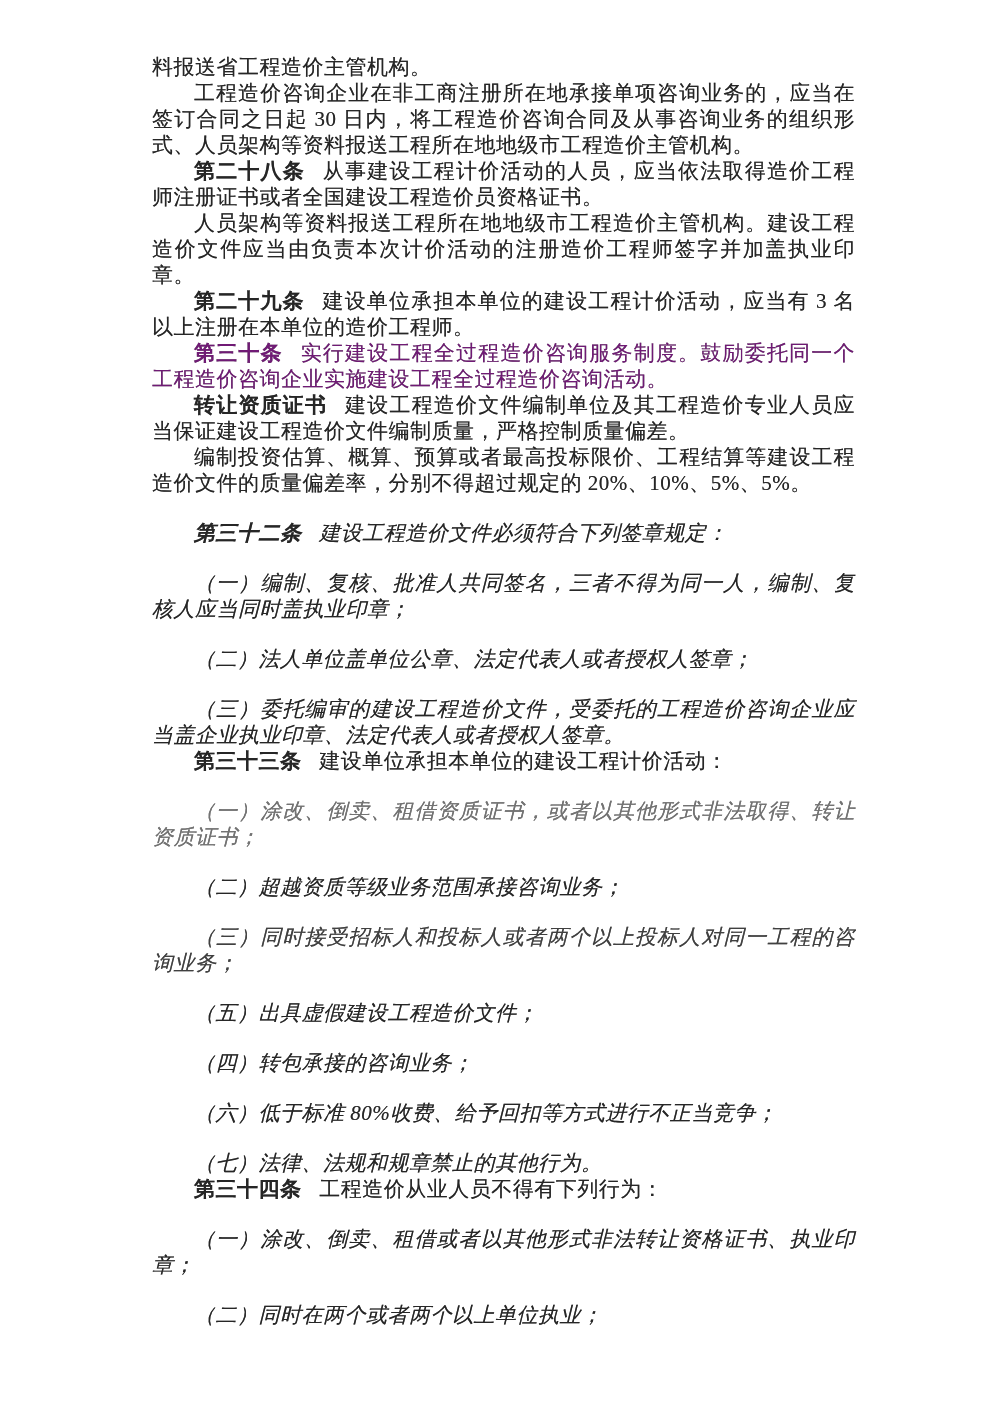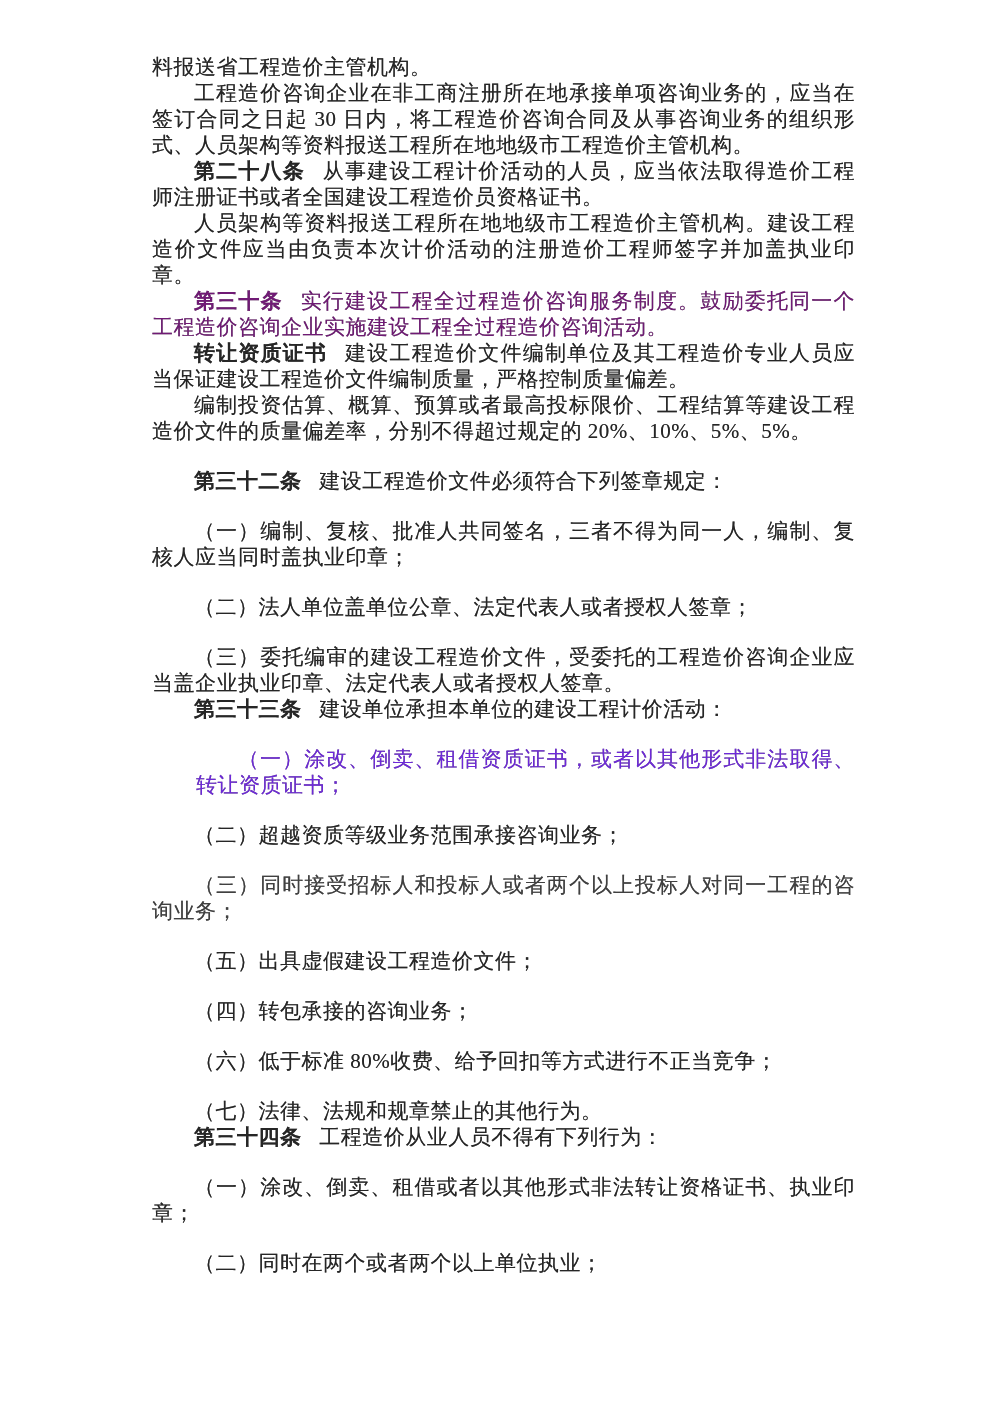--- a/index.html
+++ b/index.html
@@ -30,44 +30,46 @@
     color: #262626;
     letter-spacing: 0.5px;
     text-shadow: 0 0 0.6px rgba(45,45,45,0.65);
     word-break: break-all;
   }
   p.para.indent {
     text-indent: 2em;
   }
   p.para.spaced {
     margin-top: 24px;
+    font-style: italic;
   }
   .lead {
     font-weight: 700;
     margin-right: 0.85em;
   }
 </style>
 </head>
 <body style="background: rgb(255, 255, 255);">
 
 <div class="page">
   <div class="doc-body" id="doc-body">
       <p class="para" style="color: rgb(38, 38, 38);"><span>料报送省工程造价主管机构。</span></p>
       <p class="para indent" style="color: rgb(38, 38, 38);"><span>工程造价咨询企业在非工商注册所在地承接单项咨询业务的，应当在签订合同之日起 30 日内，将工程造价咨询合同及从事咨询业务的组织形式、人员架构等资料报送工程所在地地级市工程造价主管机构。</span></p>
       <p class="para indent" style="color: rgb(38, 38, 38);"><span class="lead">第二十八条</span><span>从事建设工程计价活动的人员，应当依法取得造价工程师注册证书或者全国建设工程造价员资格证书。</span></p>
       <p class="para indent" style="color: rgb(38, 38, 38);"><span>人员架构等资料报送工程所在地地级市工程造价主管机构。建设工程造价文件应当由负责本次计价活动的注册造价工程师签字并加盖执业印章。</span></p>
+      <p class="para indent" style="color: rgb(38, 38, 38);"><span class="lead">第二十九条</span><span>建设单位承担本单位的建设工程计价活动，应当有 3 名以上注册在本单位的造价工程师。</span></p>
       <p class="para indent" style="color: #701a75;"><span class="lead">第三十条</span><span>实行建设工程全过程造价咨询服务制度。鼓励委托同一个工程造价咨询企业实施建设工程全过程造价咨询活动。</span></p>
       <p class="para indent" style="color: rgb(38, 38, 38);"><span class="lead">转让资质证书</span><span>建设工程造价文件编制单位及其工程造价专业人员应当保证建设工程造价文件编制质量，严格控制质量偏差。</span></p>
       <p class="para indent" style="color: rgb(38, 38, 38);"><span>编制投资估算、概算、预算或者最高投标限价、工程结算等建设工程造价文件的质量偏差率，分别不得超过规定的 20%、10%、5%、5%。</span></p>
       <p class="para indent spaced" style="color: rgb(38, 38, 38);"><span class="lead">第三十二条</span><span>建设工程造价文件必须符合下列签章规定：</span></p>
       <p class="para indent spaced" style="color: rgb(38, 38, 38);"><span>（一）编制、复核、批准人共同签名，三者不得为同一人，编制、复核人应当同时盖执业印章；</span></p>
       <p class="para indent spaced" style="color: rgb(38, 38, 38);"><span>（二）法人单位盖单位公章、法定代表人或者授权人签章；</span></p>
       <p class="para indent spaced" style="color: rgb(38, 38, 38);"><span>（三）委托编审的建设工程造价文件，受委托的工程造价咨询企业应当盖企业执业印章、法定代表人或者授权人签章。</span></p>
       <p class="para indent" style="color: rgb(38, 38, 38);"><span class="lead">第三十三条</span><span>建设单位承担本单位的建设工程计价活动：</span></p>
-      <p class="para indent spaced" style="color: #6d28d9; margin-left: 44px;"><span>（一）涂改、倒卖、租借资质证书，或者以其他形式非法取得、转让资质证书；</span></p>
+      <p class="para indent spaced" style="color: #737373;"><span>（一）涂改、倒卖、租借资质证书，或者以其他形式非法取得、转让资质证书；</span></p>
       <p class="para indent spaced" style="color: rgb(38, 38, 38);"><span>（二）超越资质等级业务范围承接咨询业务；</span></p>
       <p class="para indent spaced" style="color: #404040;"><span>（三）同时接受招标人和投标人或者两个以上投标人对同一工程的咨询业务；</span></p>
       <p class="para indent spaced" style="color: rgb(38, 38, 38);"><span>（五）出具虚假建设工程造价文件；</span></p>
       <p class="para indent spaced" style="color: rgb(38, 38, 38);"><span>（四）转包承接的咨询业务；</span></p>
       <p class="para indent spaced" style="color: rgb(38, 38, 38);"><span>（六）低于标准 80%收费、给予回扣等方式进行不正当竞争；</span></p>
       <p class="para indent spaced" style="color: rgb(38, 38, 38);"><span>（七）法律、法规和规章禁止的其他行为。</span></p>
       <p class="para indent" style="color: rgb(38, 38, 38);"><span class="lead">第三十四条</span><span>工程造价从业人员不得有下列行为：</span></p>
       <p class="para indent spaced" style="color: rgb(38, 38, 38);"><span>（一）涂改、倒卖、租借或者以其他形式非法转让资格证书、执业印章；</span></p>
       <p class="para indent spaced" style="color: rgb(38, 38, 38);"><span>（二）同时在两个或者两个以上单位执业；</span></p>
     </div>

